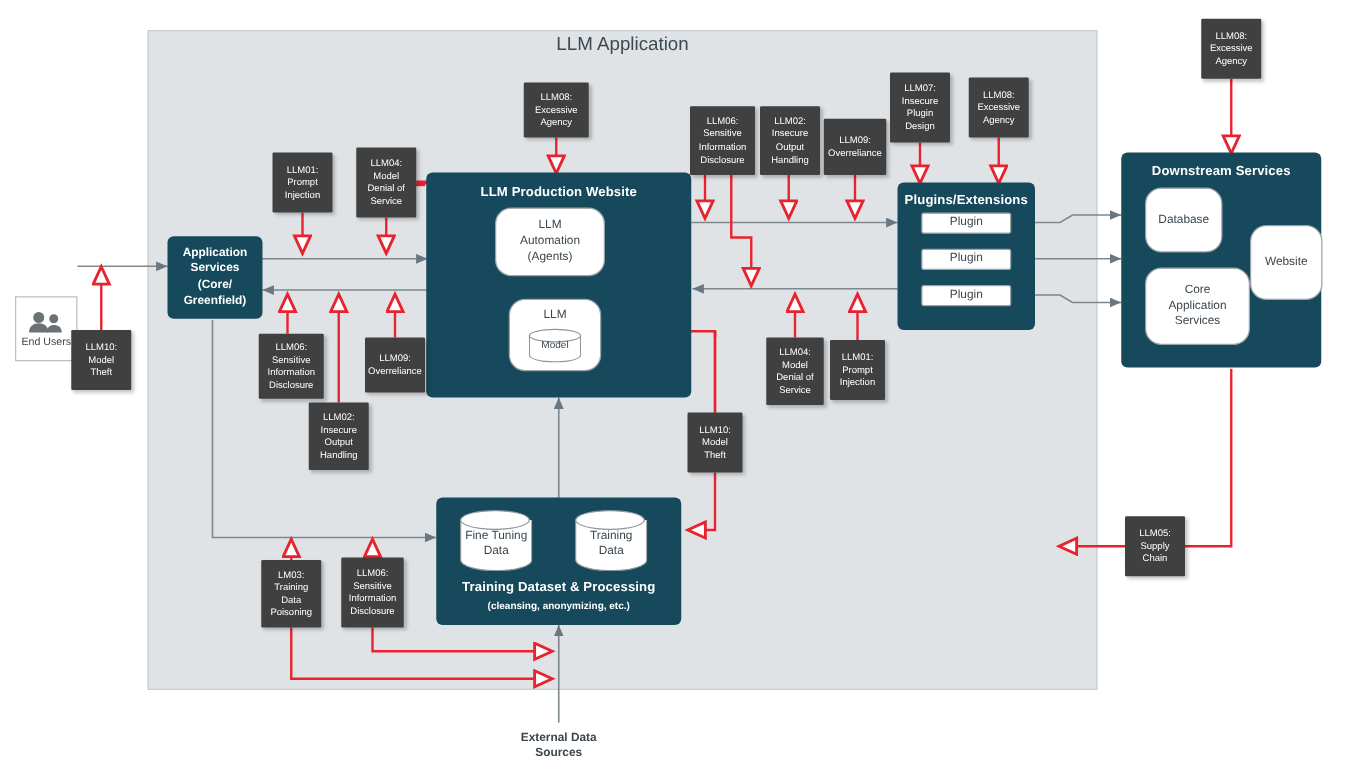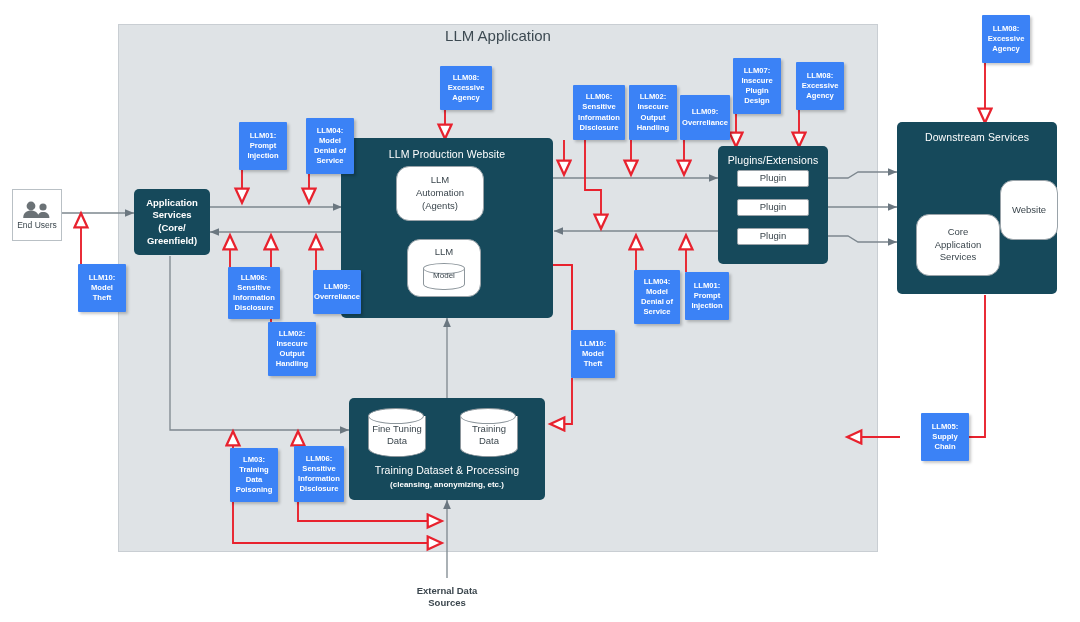--- a/index.html
+++ b/index.html
@@ -11,36 +11,36 @@
   .node{position:absolute;box-sizing:border-box;display:flex;flex-direction:column;
         align-items:center;justify-content:center;text-align:center;}
 
   
   .boundary{background:#dfe3e6;border:1px solid #c9ced3;}
   .boundary-title{position:absolute;left:0;right:0;top:24px;text-align:center;
         font-size:15px;color:#3d4a52;font-weight:400;}
 
   
   .teal{background:#16495b;border-radius:5px;color:#ffffff;}
-  .teal-title{position:absolute;left:0;right:0;font-size:10.5px;font-weight:normal;
+  .teal-title{position:absolute;left:0;right:0;font-size:10.5px;font-weight:bold;
         color:#ffffff;text-align:center;letter-spacing:.1px;}
   .teal-sub{font-size:8px;font-weight:bold;color:#ffffff;}
 
   
   .white{background:#ffffff;border:1px solid #9aa3a9;border-radius:13px;color:#3b464d;
         font-size:9.5px;line-height:1.35;}
   .white.plain{border-radius:2px;}
 
   
-  .threat{background:#3b82f6;color:#ffffff;font-size:7.6px;font-weight:bold;
+  .threat{background:#404040;color:#ffffff;font-size:7.6px;font-weight:normal;
         line-height:1.32;padding:3px 2px;border-radius:1px;
-        box-shadow:2px 2px 3px rgba(0,0,0,.22);margin-left:21px;}
-
-  
-  .users{background:#ffffff;border:1px solid #b9c0c5;}
+        box-shadow:2px 2px 3px rgba(0,0,0,.22);}
+
+  
+  .users{background:#ffffff;border:1px solid #b9c0c5;margin-top:48px;}
   .users-label{font-size:8.5px;color:#3b464d;margin-top:1px;}
 
   .cyl{position:relative;width:58px;height:56px;}
   .cyl .body{position:absolute;left:0;top:8px;width:56px;height:40px;
         border-left:1px solid #8d969c;border-right:1px solid #8d969c;
         border-bottom:1px solid #8d969c;border-radius:0 0 28px 28px/0 0 9px 9px;background:#fff;}
   .cyl .top{position:absolute;left:0;top:0;width:56px;height:16px;
         border:1px solid #8d969c;border-radius:50%;background:#fff;box-sizing:border-box;}
   .cyl .cap{position:absolute;left:0;top:15px;width:58px;text-align:center;
         font-size:9.5px;color:#3b464d;line-height:1.3;}
@@ -207,20 +207,23 @@
   <div class="node white plain" style="left:737px;top:199px;width:72px;height:17px;">
     <span>Plugin</span>
   </div>
   <div class="node white plain" style="left:737px;top:228px;width:72px;height:17px;">
     <span>Plugin</span>
   </div>
 
   <div class="node teal" style="left:897px;top:122px;width:160px;height:172px;">
     <div class="teal-title" style="top:9px;">Downstream Services</div>
   </div>
+  <div class="node white" style="left:916px;top:150px;width:62px;height:52px;">
+    <span>Database</span>
+  </div>
   <div class="node white" style="left:916px;top:214px;width:84px;height:62px;">
     <div>Core</div>
     <div>Application</div>
     <div>Services</div>
   </div>
   <div class="node white" style="left:1000px;top:180px;width:58px;height:60px;">
     <span>Website</span>
   </div>
 
   <div class="node teal" style="left:349px;top:398px;width:196px;height:102px;padding-left:23px;">

